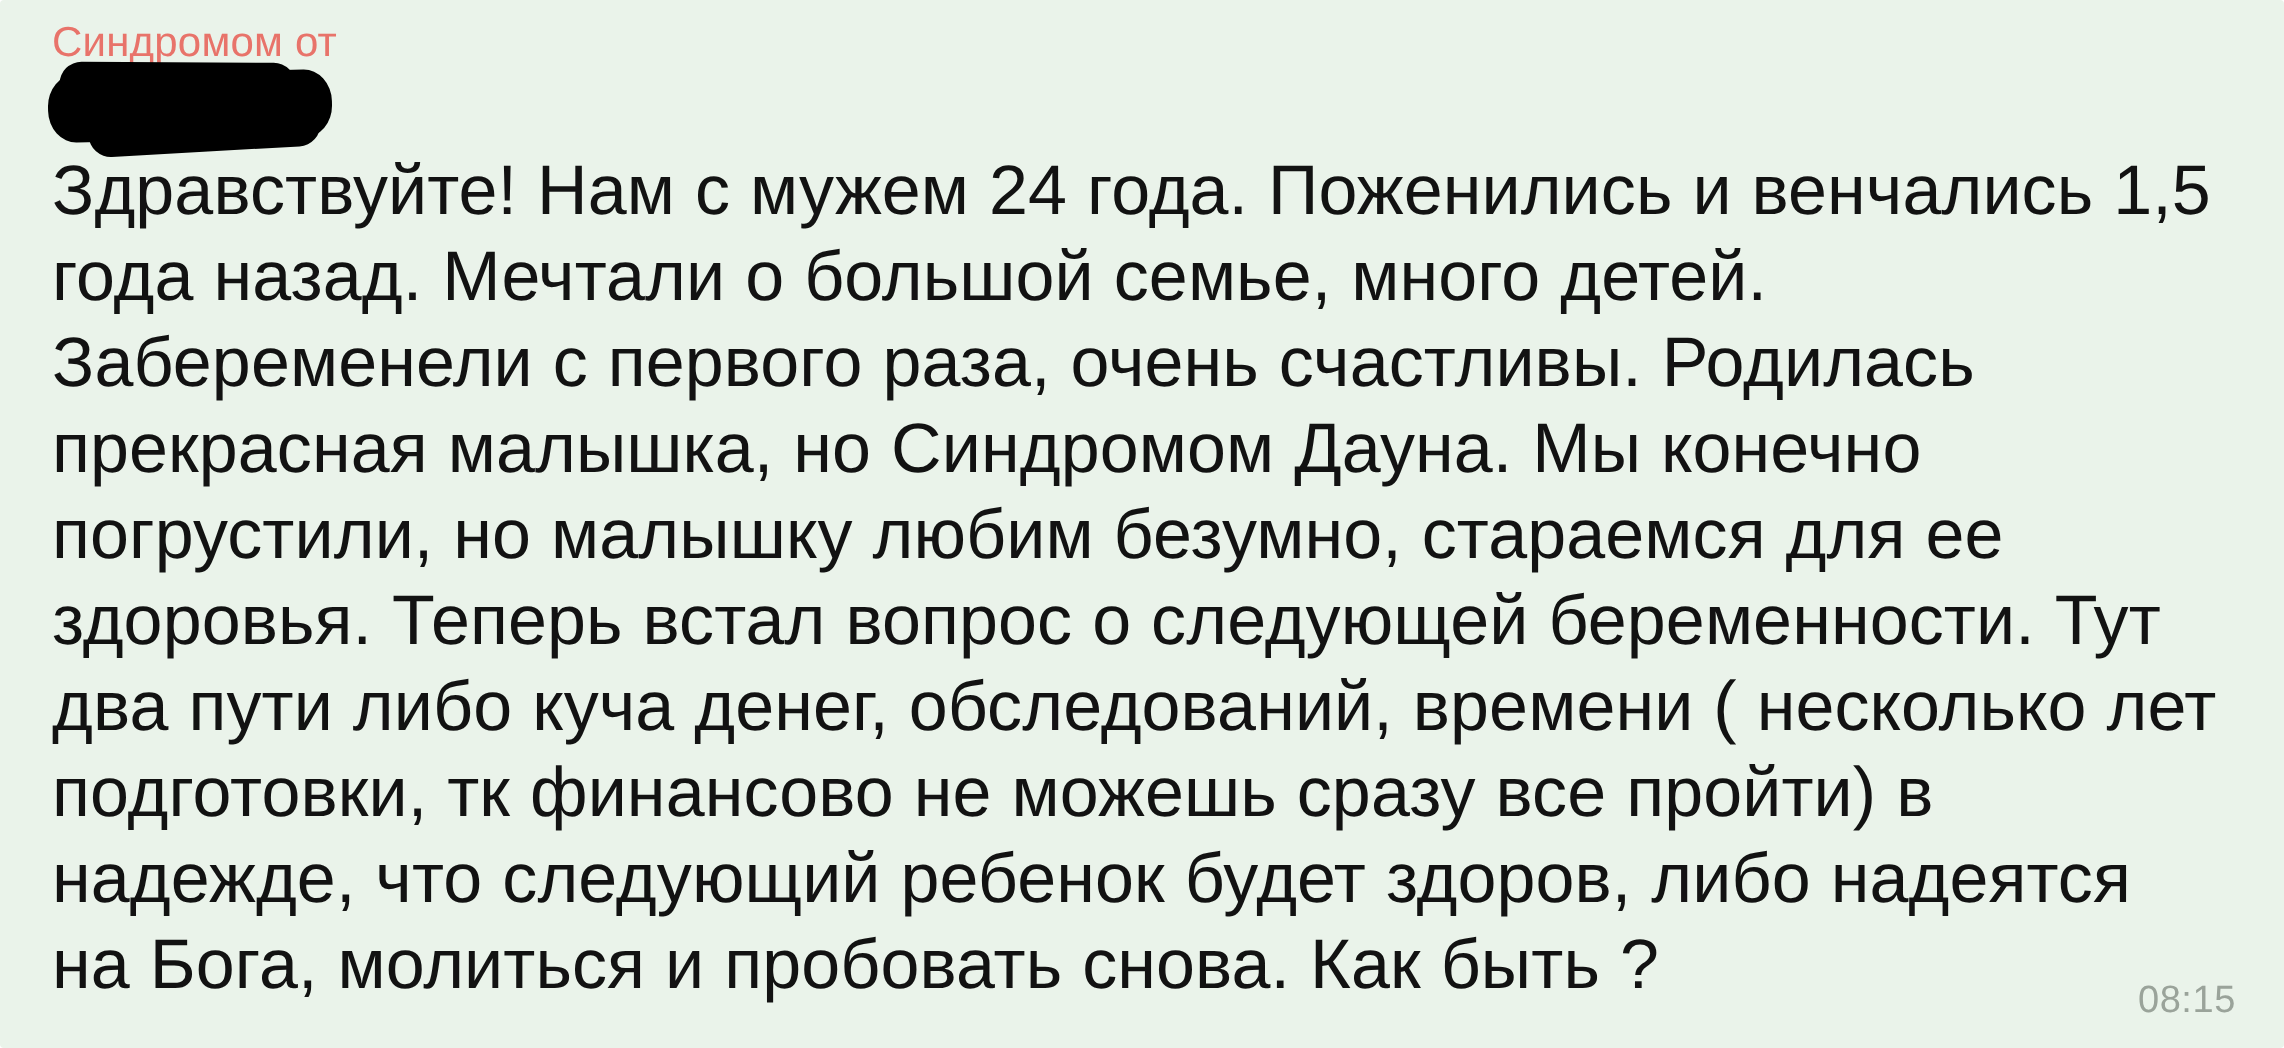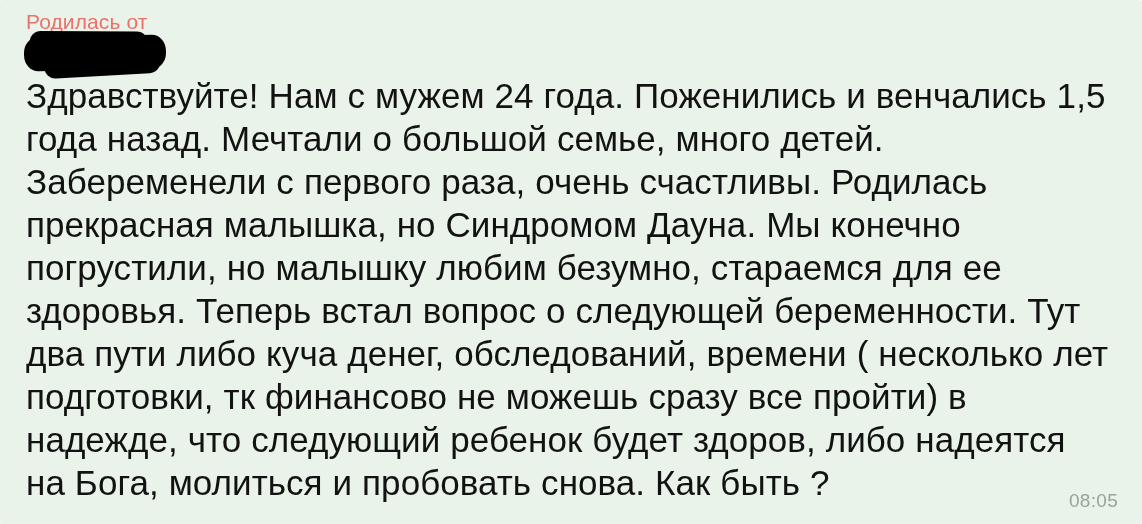--- a/index.html
+++ b/index.html
@@ -111,27 +111,27 @@
     letter-spacing: 0.3px;
   }
 </style>
 </head>
 <body>
 
 <div class="screen">
 
   <div class="message-bubble">
 
-    <div class="forwarded-label">Родилась от</div>
+    <div class="forwarded-label">Синдромом от</div>
 
     <div class="forwarded-author-row">
       <div class="redacted-name"></div>
     </div>
 
     <p class="message-text">Здравствуйте! Нам с мужем 24 года. Поженились и венчались 1,5 года назад. Мечтали о большой семье, много детей. Забеременели с первого раза, очень счастливы. Родилась прекрасная малышка, но Синдромом Дауна. Мы конечно погрустили, но малышку любим безумно, стараемся для ее здоровья. Теперь встал вопрос о следующей беременности. Тут два пути либо куча денег, обследований, времени ( несколько лет подготовки, тк финансово не можешь сразу все пройти) в надежде, что следующий ребенок будет здоров, либо надеятся на Бога, молиться и пробовать снова. Как быть ?</p>
 
     <div class="message-meta">
-      <span class="message-time">08:05</span>
+      <span class="message-time">08:15</span>
     </div>
 
   </div>
 
 </div>
 
 </body></html>

